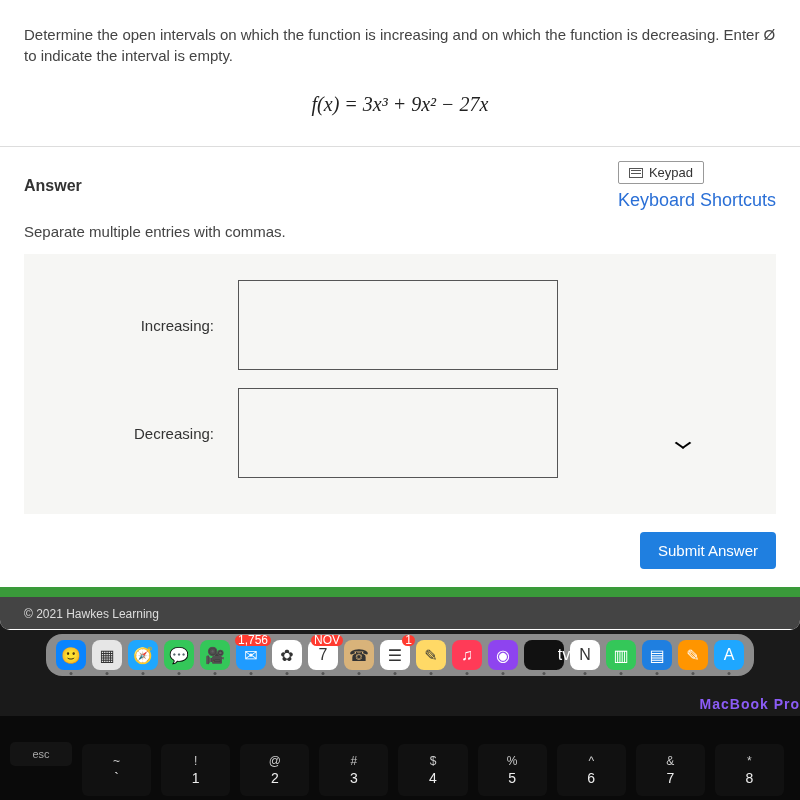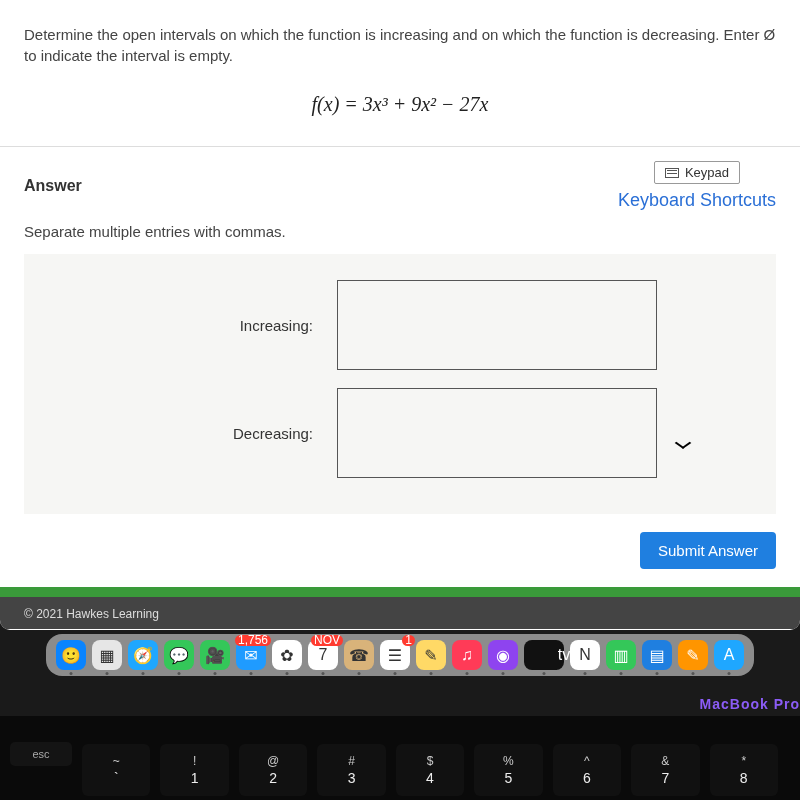--- a/index.html
+++ b/index.html
@@ -39,21 +39,21 @@
       display: flex;
       justify-content: space-between;
       align-items: center;
       padding: 14px 24px 2px 24px;
     }
     .answer-title {
       color: #333;
       font-weight: 600;
       font-size: 16px;
     }
-    .keypad-area { text-align: center; }
+    .keypad-area { text-align: left; }
     .keypad-btn {
       display: inline-flex;
       align-items: center;
       gap: 6px;
       border: 1px solid #999;
       padding: 3px 10px;
       border-radius: 2px;
       font-size: 13px;
       color: #333;
       cursor: pointer;
@@ -86,21 +86,20 @@
       margin: 0 24px;
       background: #f6f6f4;
       padding: 26px 20px 0 20px;
       height: 260px;
     }
     .row {
       display: flex;
       align-items: center;
       gap: 24px;
       margin-bottom: 18px;
-      justify-content: center;
     }
     .lbl {
       color: #333;
       font-size: 15px;
       width: 170px;
       text-align: right;
     }
     .answer-box {
       width: 320px;
       height: 90px;
@@ -161,21 +160,21 @@
       display:flex;align-items:center;justify-content:center;
       font-size:16px;color:#fff;position:relative;
     }
     .dot::after{content:"";position:absolute;bottom:-5px;left:50%;transform:translateX(-50%);width:3px;height:3px;border-radius:50%;background:#555;}
     .badge{position:absolute;top:-5px;right:-5px;background:#ff3b30;color:#fff;font-size:12px;border-radius:8px;padding:0 3px;line-height:11px;}
     .macbook{
       position:absolute;left:0;right:0;top:696px;text-align:right;color:#8b5cf6;font-size:14px;letter-spacing:1px;font-weight:bold;
     }
     .kb{
       position:absolute;left:0;right:0;bottom:0;height:84px;background:#0a0a0a;
-      display:flex;align-items:flex-end;gap:10px;padding:0 22px 4px 10px;
+      display:flex;align-items:flex-end;gap:10px;padding:0 16px 4px 10px;
     }
     .kb .esc{
       width:62px;height:24px;background:#141414;border-radius:5px;color:#aaa;font-size:11px;display:flex;align-items:center;justify-content:center;margin-bottom:30px;
     }
     .key{
       flex:1;height:52px;background:#111;border-radius:6px;color:#eee;
       display:flex;flex-direction:column;align-items:center;justify-content:center;gap:2px;font-size:14px;
     }
     .key .sym{font-size:12px;color:#ccc;}
   </style>

